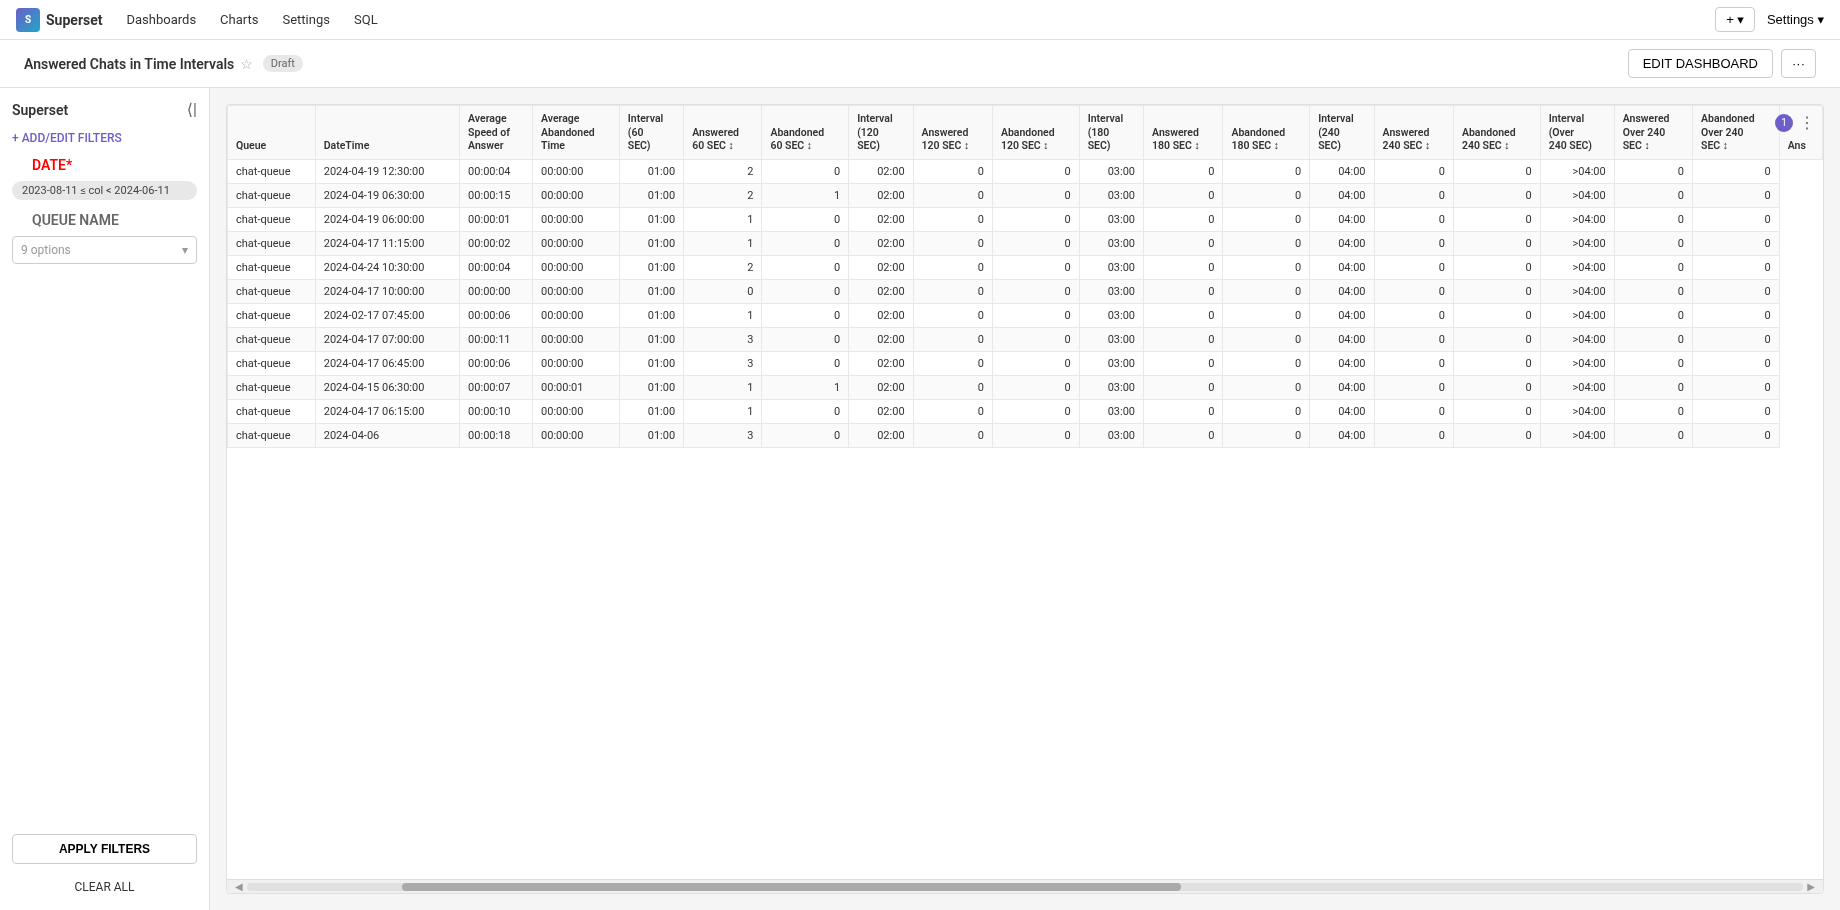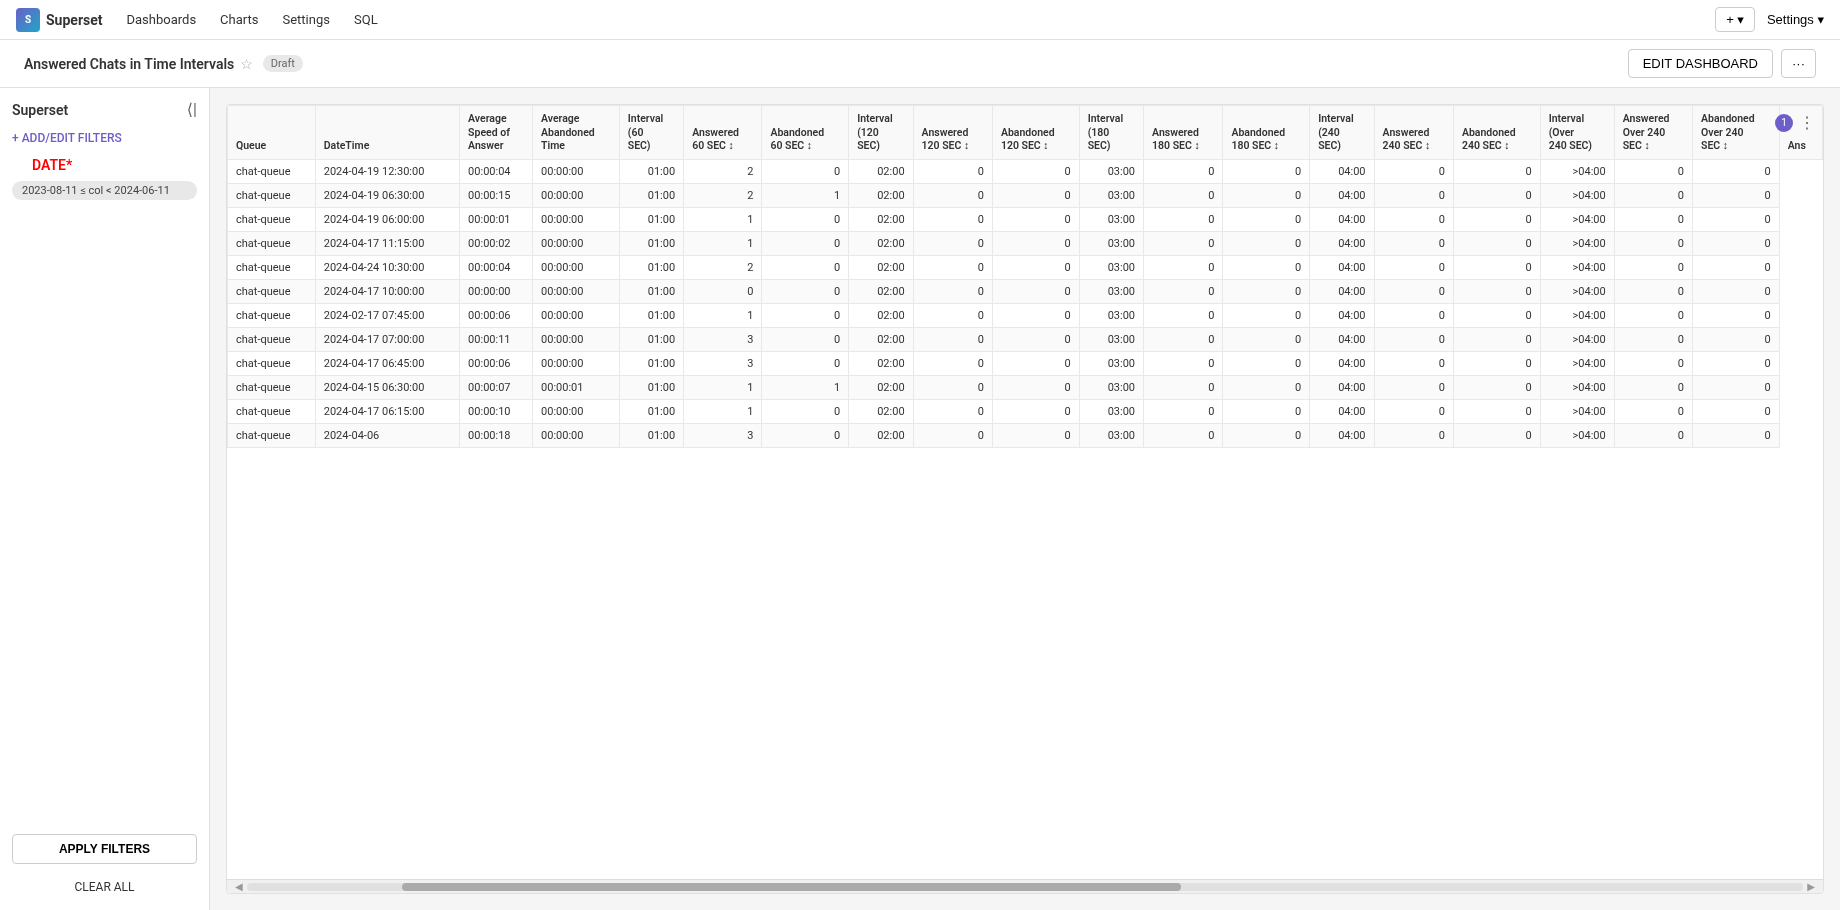--- a/index.html
+++ b/index.html
@@ -97,20 +97,27 @@
     </div>
     <span class="add-filter-btn">+ ADD/EDIT FILTERS</span>
 
     <div class="filter-section">
       <div class="filter-label">
         <span>DATE</span><span style="color:red">*</span>
       </div>
       <span class="filter-value">2023-08-11 ≤ col &lt; 2024-06-11</span>
     </div>
 
+    <div class="filter-section">
+      <div class="filter-label">Queue Name</div>
+      <div class="filter-select">
+        <span>9 options</span>
+        <span>▾</span>
+      </div>
+    </div>
 
     <button class="apply-btn">APPLY FILTERS</button>
     <span class="clear-btn">CLEAR ALL</span>
   </aside>
 
   <main class="main-content">
     <div class="chart-container">
       <div class="dot-indicator"></div>
       <div class="chart-controls">
         <div class="filter-badge">1</div>

